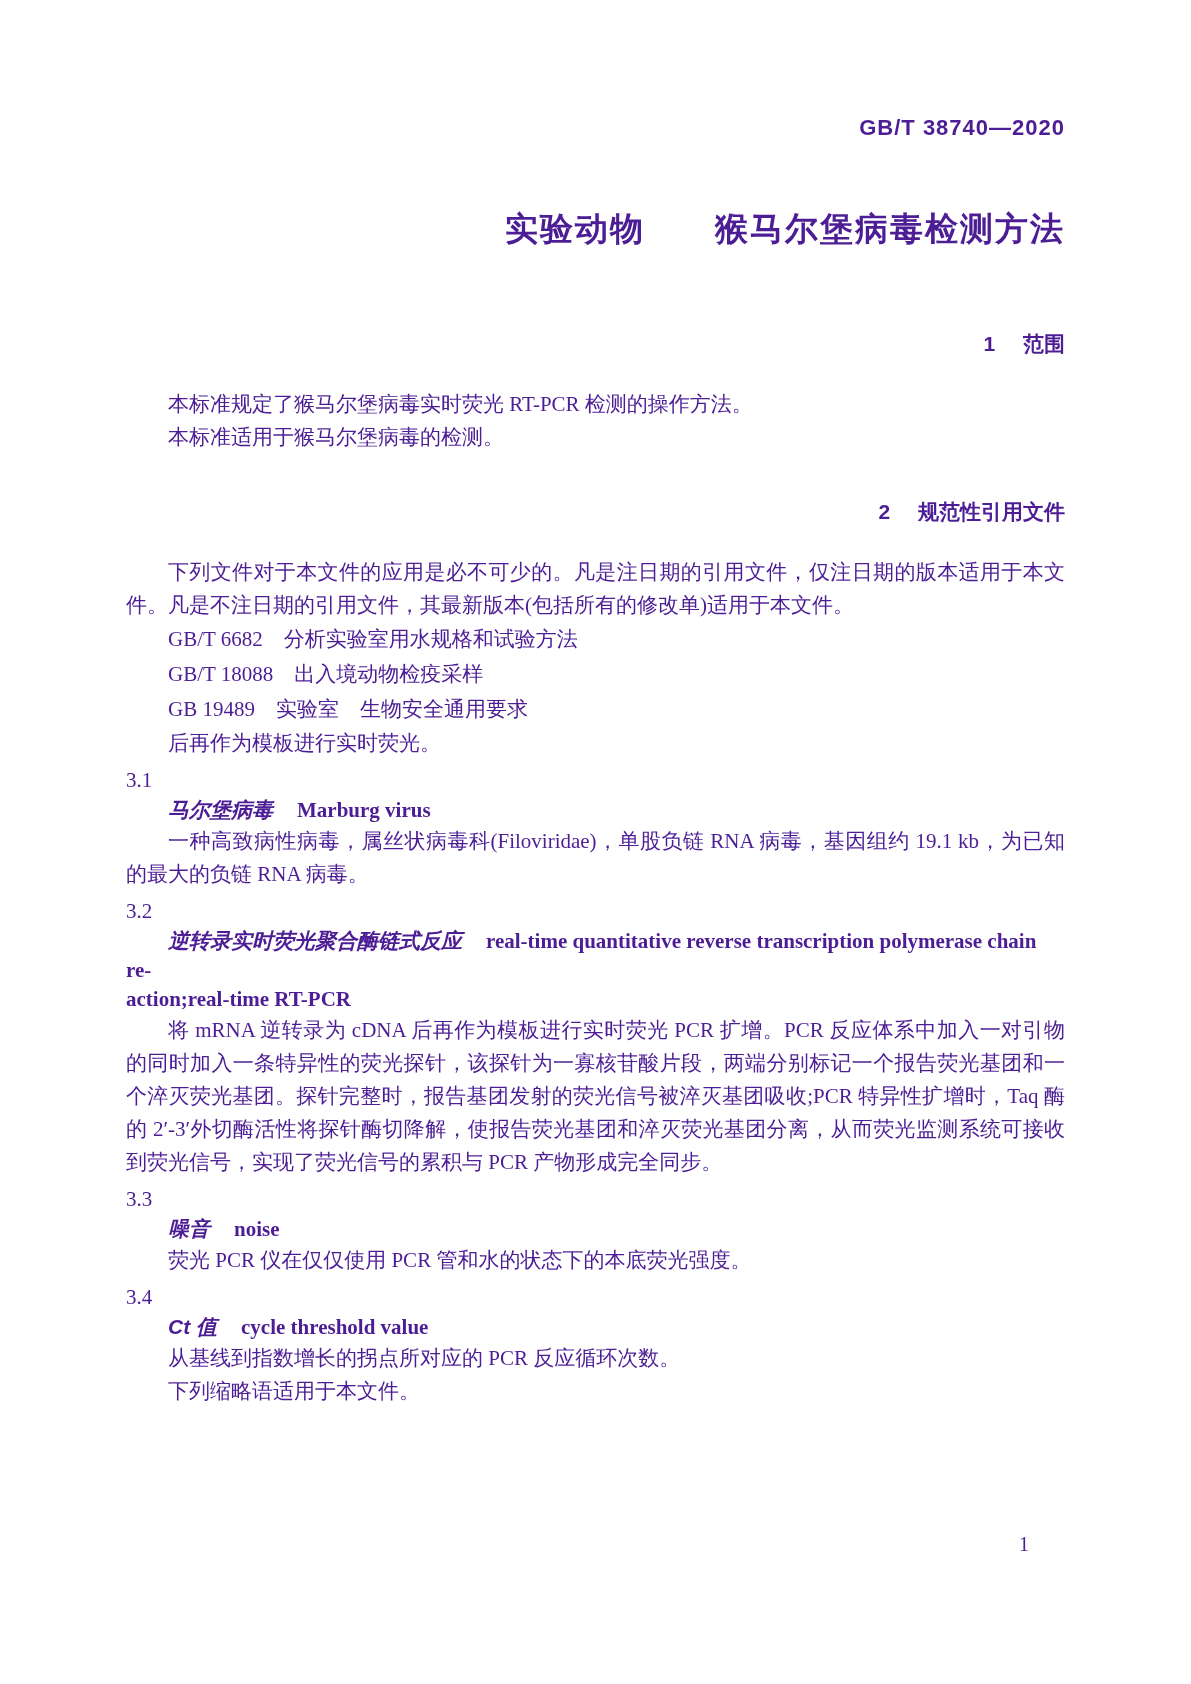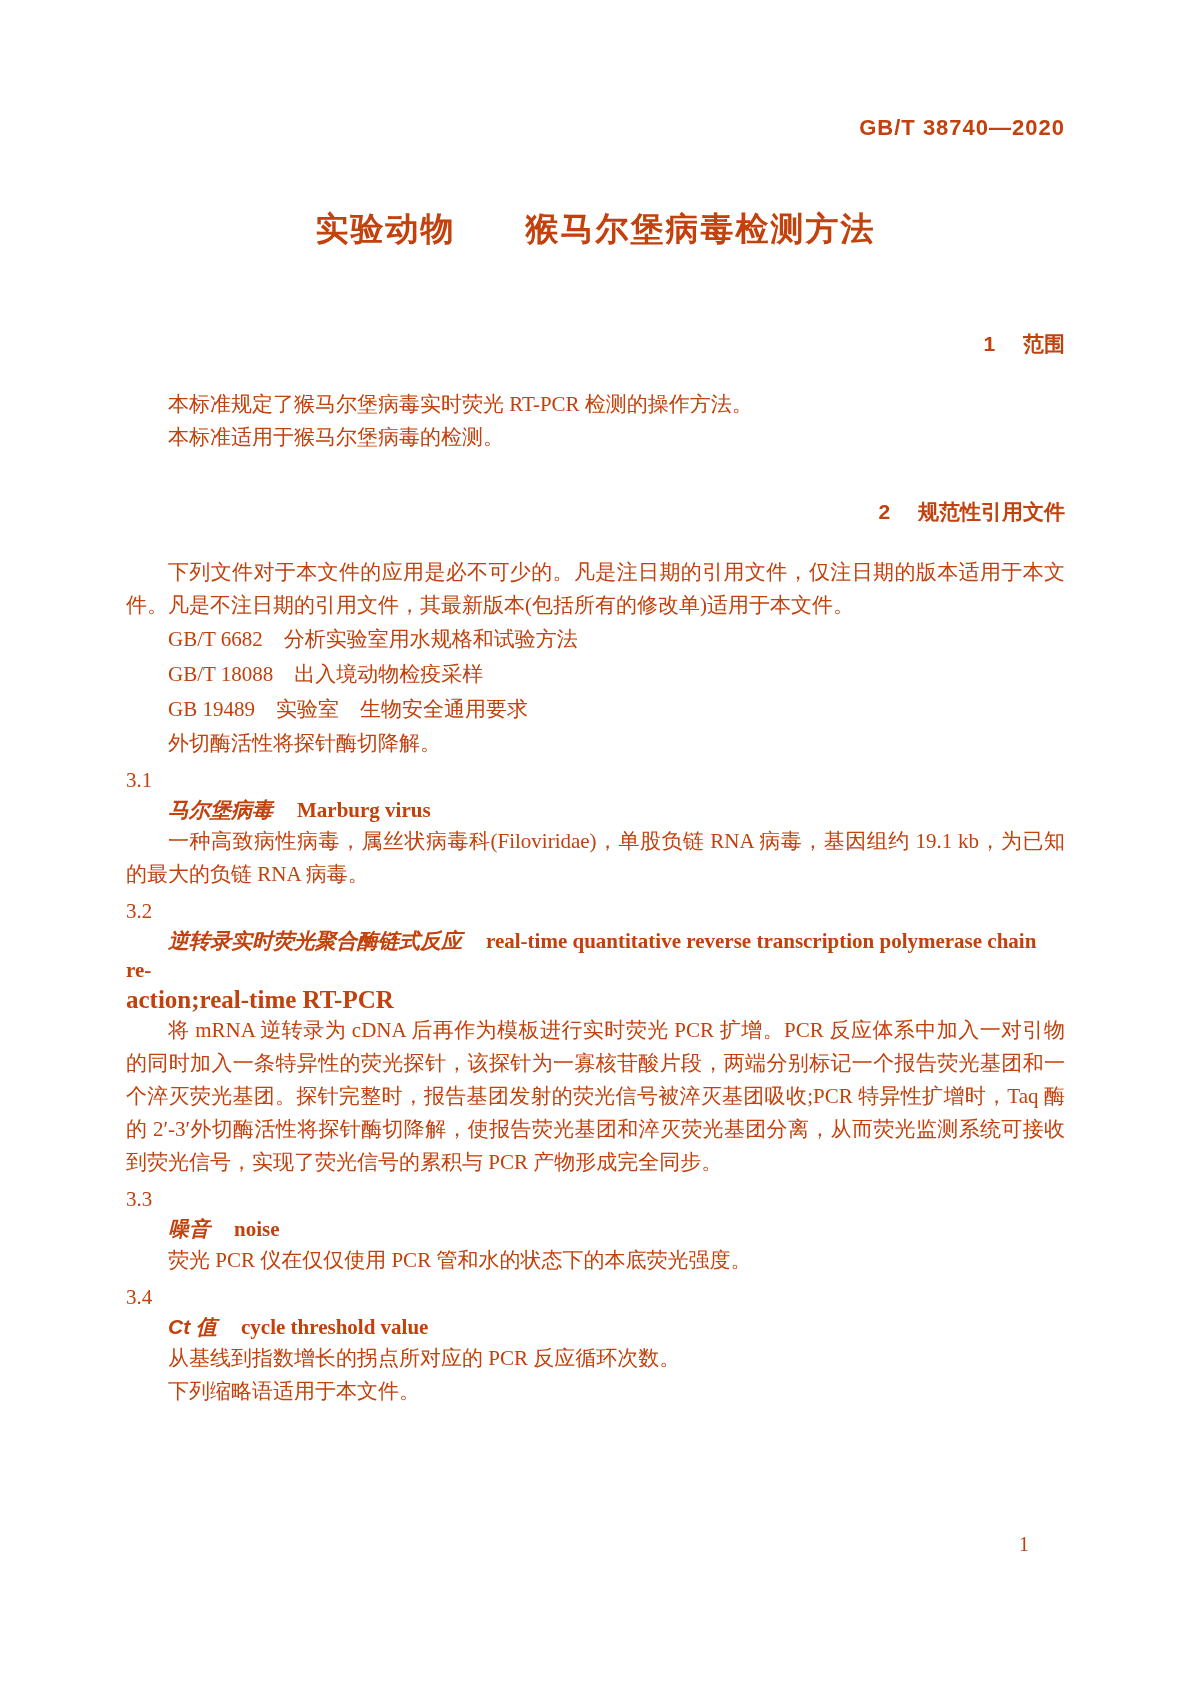--- a/index.html
+++ b/index.html
@@ -1,41 +1,41 @@
 <!DOCTYPE html>
 <html lang="zh"><head>
 <meta charset="utf-8">
 <style>
   html, body { margin: 0; padding: 0; background: #ffffff; }
   .page {
     position: relative;
     width: 1191px;
     height: 1684px;
     background: #ffffff;
-    color: #c2410c;
+    color: #4c1d95;
     font-family: "Liberation Serif", serif;
     overflow: hidden;
   }
   .content {
     position: absolute;
     left: 126px;
     top: 114px;
     width: 939px;
   }
   .doc-number {
     text-align: right;
     font-family: "Liberation Sans", sans-serif;
     font-weight: bold;
     font-size: 22px;
     line-height: 28px;
     letter-spacing: 1px;
   }
   .doc-title {
     margin: 64px 0 0 0;
-    text-align: center;
+    text-align: right;
     font-family: Liberation Sans, sans-serif;
     font-weight: bold;
     font-size: 33px;
     line-height: 46px;
     letter-spacing: 2px;
   }
   .sec-heading {
     font-family: "Liberation Sans", sans-serif;
     font-weight: bold;
     font-size: 21px;
@@ -63,21 +63,21 @@
     font-size: 21px;
     line-height: 29px;
   }
   .term-head {
     font-size: 21px;
     line-height: 29px;
     font-weight: bold;
     text-indent: 2em;
   }
   .term-head-cont {
-    font-size: 25px;
+    font-size: 21px;
     line-height: 29px;
     font-weight: bold;
   }
   .term-zh {
     font-family: "Liberation Sans", sans-serif;
     margin-right: 24px;
     font-style: italic;
   }
   .term-en { font-family: "Liberation Serif", serif; }
   .page-number {
@@ -107,21 +107,21 @@
 
     <div class="sec-heading">
       <span class="sec-num">2</span>
       <span class="sec-label">规范性引用文件</span>
     </div>
     <p class="body-para">下列文件对于本文件的应用是必不可少的。凡是注日期的引用文件，仅注日期的版本适用于本文件。凡是不注日期的引用文件，其最新版本(包括所有的修改单)适用于本文件。</p>
     <p class="ref-line">GB/T 6682　分析实验室用水规格和试验方法</p>
     <p class="ref-line">GB/T 18088　出入境动物检疫采样</p>
     <p class="ref-line">GB 19489　实验室　生物安全通用要求</p>
 
-    <p class="body-para">外切酶活性将探针酶切降解。</p>
+    <p class="body-para">后再作为模板进行实时荧光。</p>
 
     <div class="sub-id">3.1</div>
     <div class="term-head">
       <span class="term-zh">马尔堡病毒</span><span class="term-en">Marburg virus</span>
     </div>
     <p class="body-para">一种高致病性病毒，属丝状病毒科(Filoviridae)，单股负链 RNA 病毒，基因组约 19.1 kb，为已知的最大的负链 RNA 病毒。</p>
 
     <div class="sub-id">3.2</div>
     <div class="term-head">
       <span class="term-zh">逆转录实时荧光聚合酶链式反应</span><span class="term-en">real-time quantitative reverse transcription polymerase chain re-</span>

